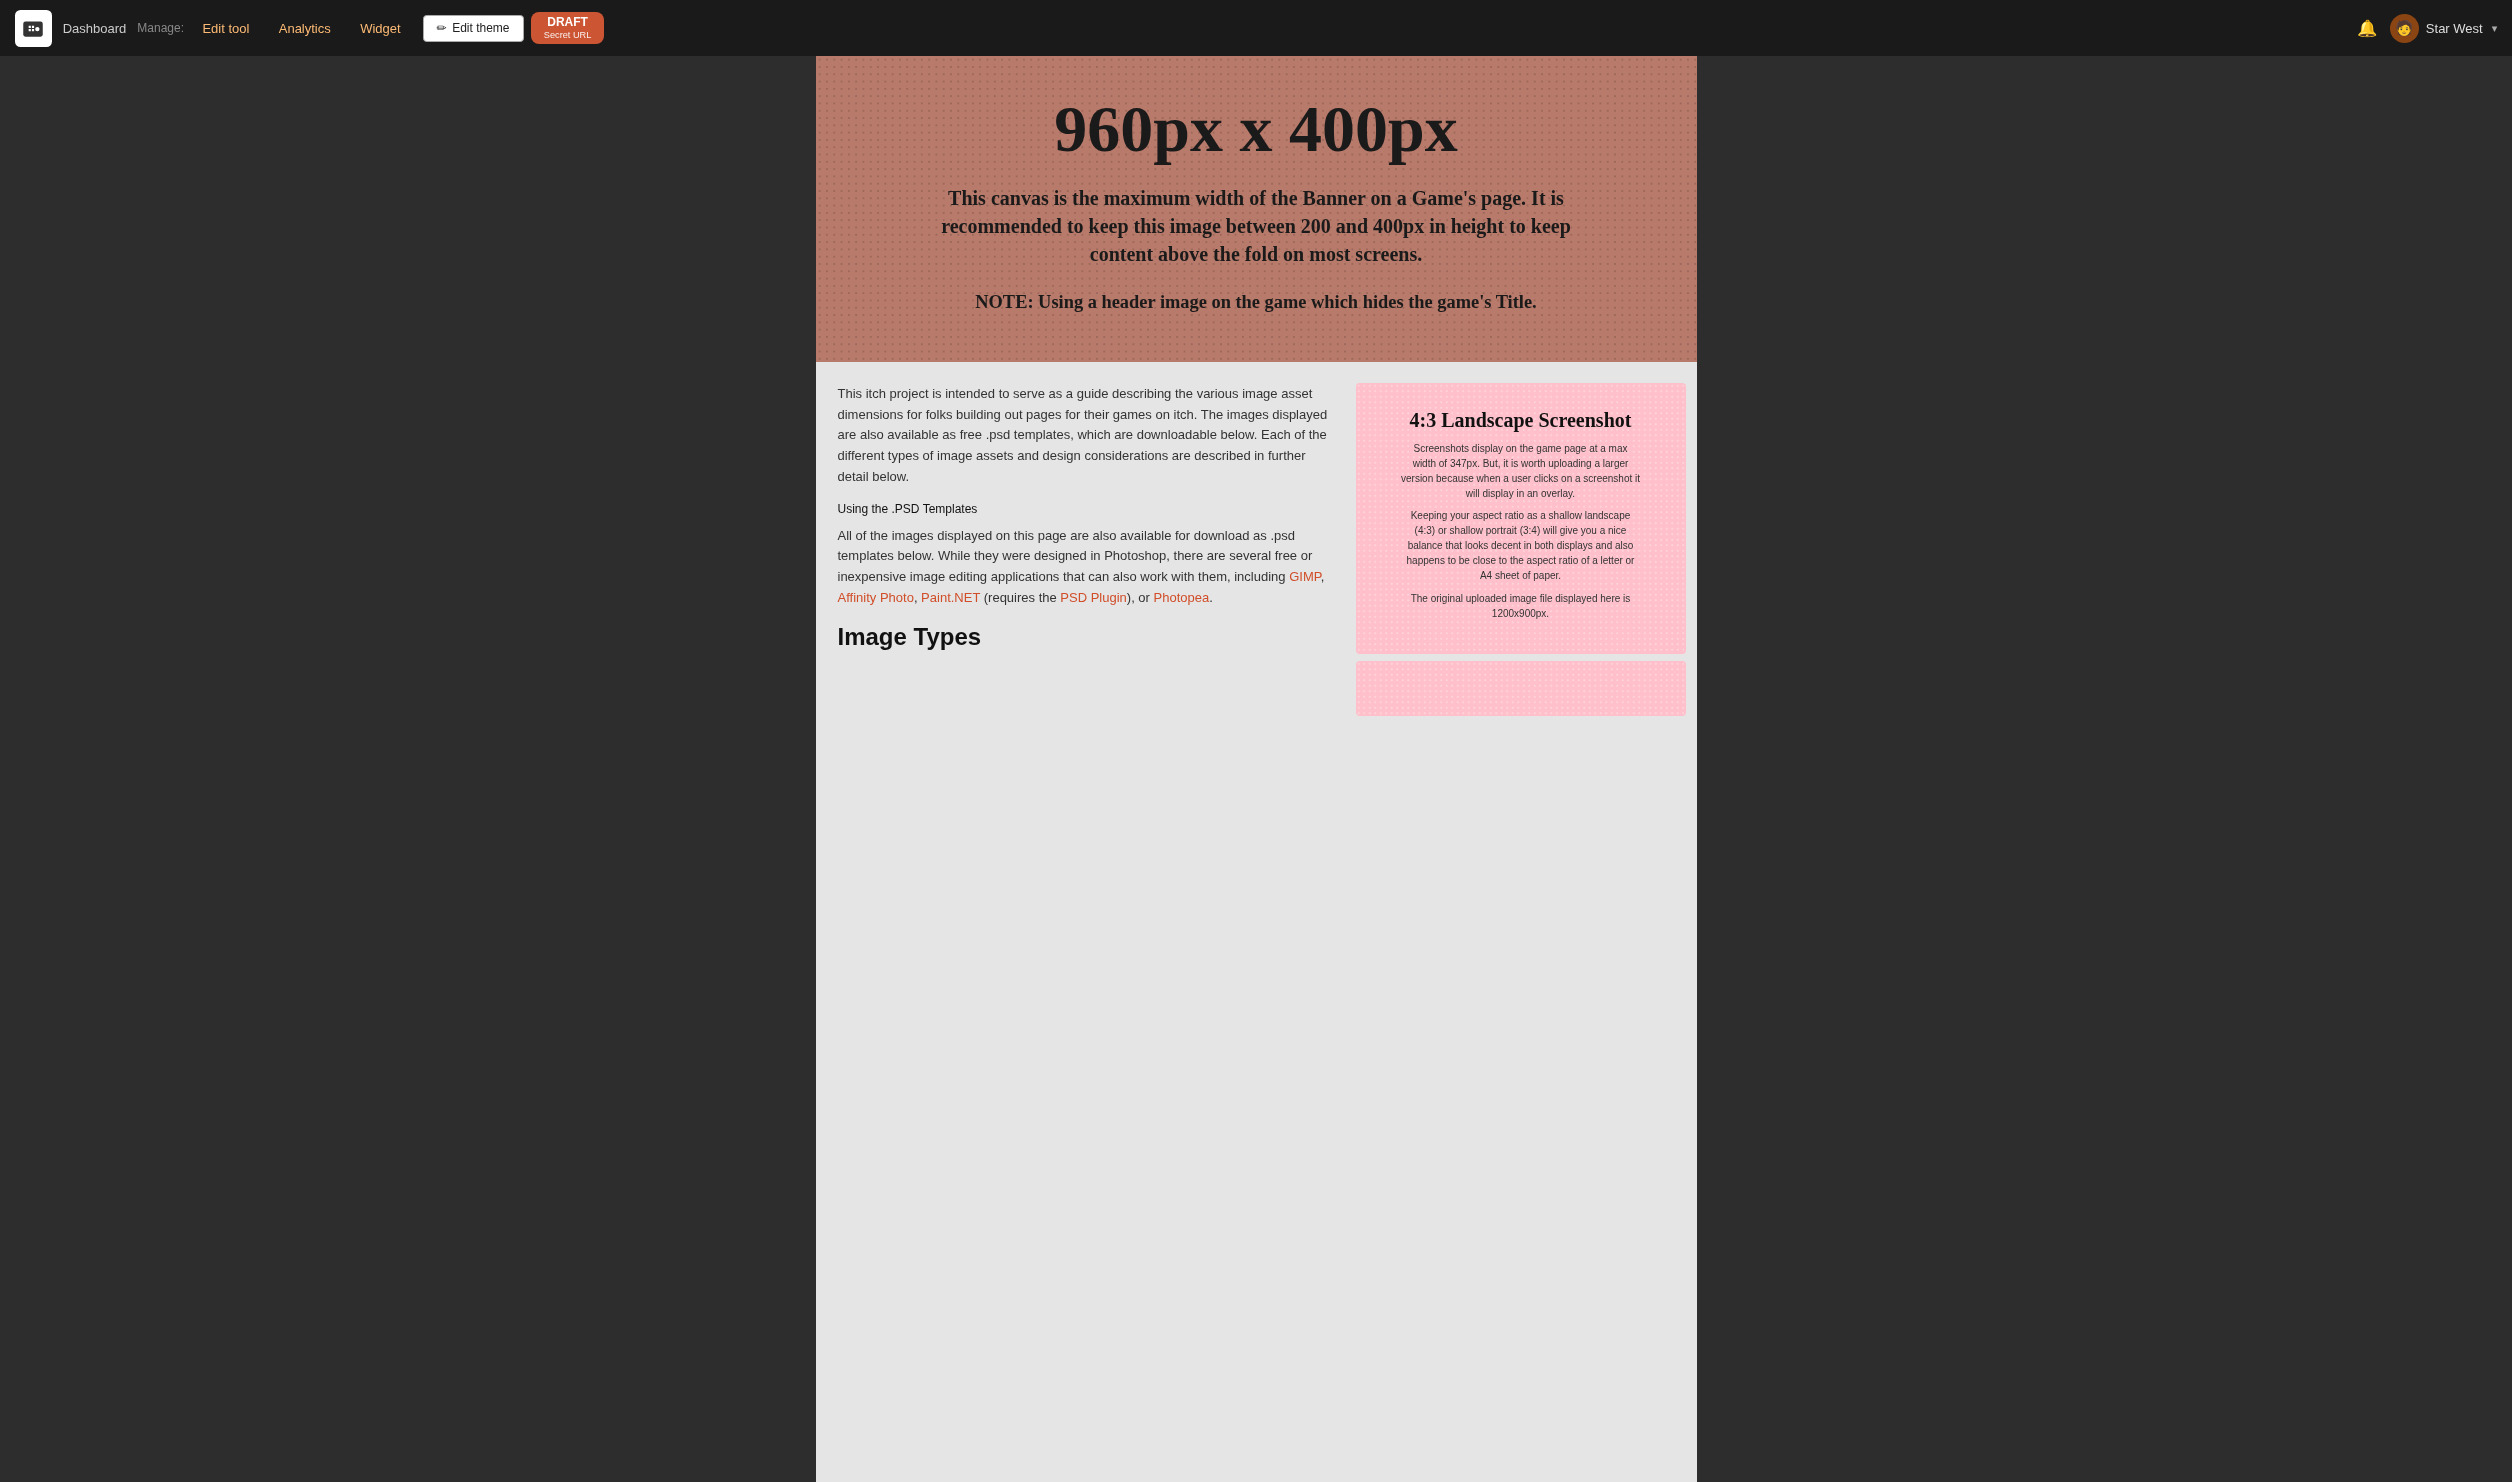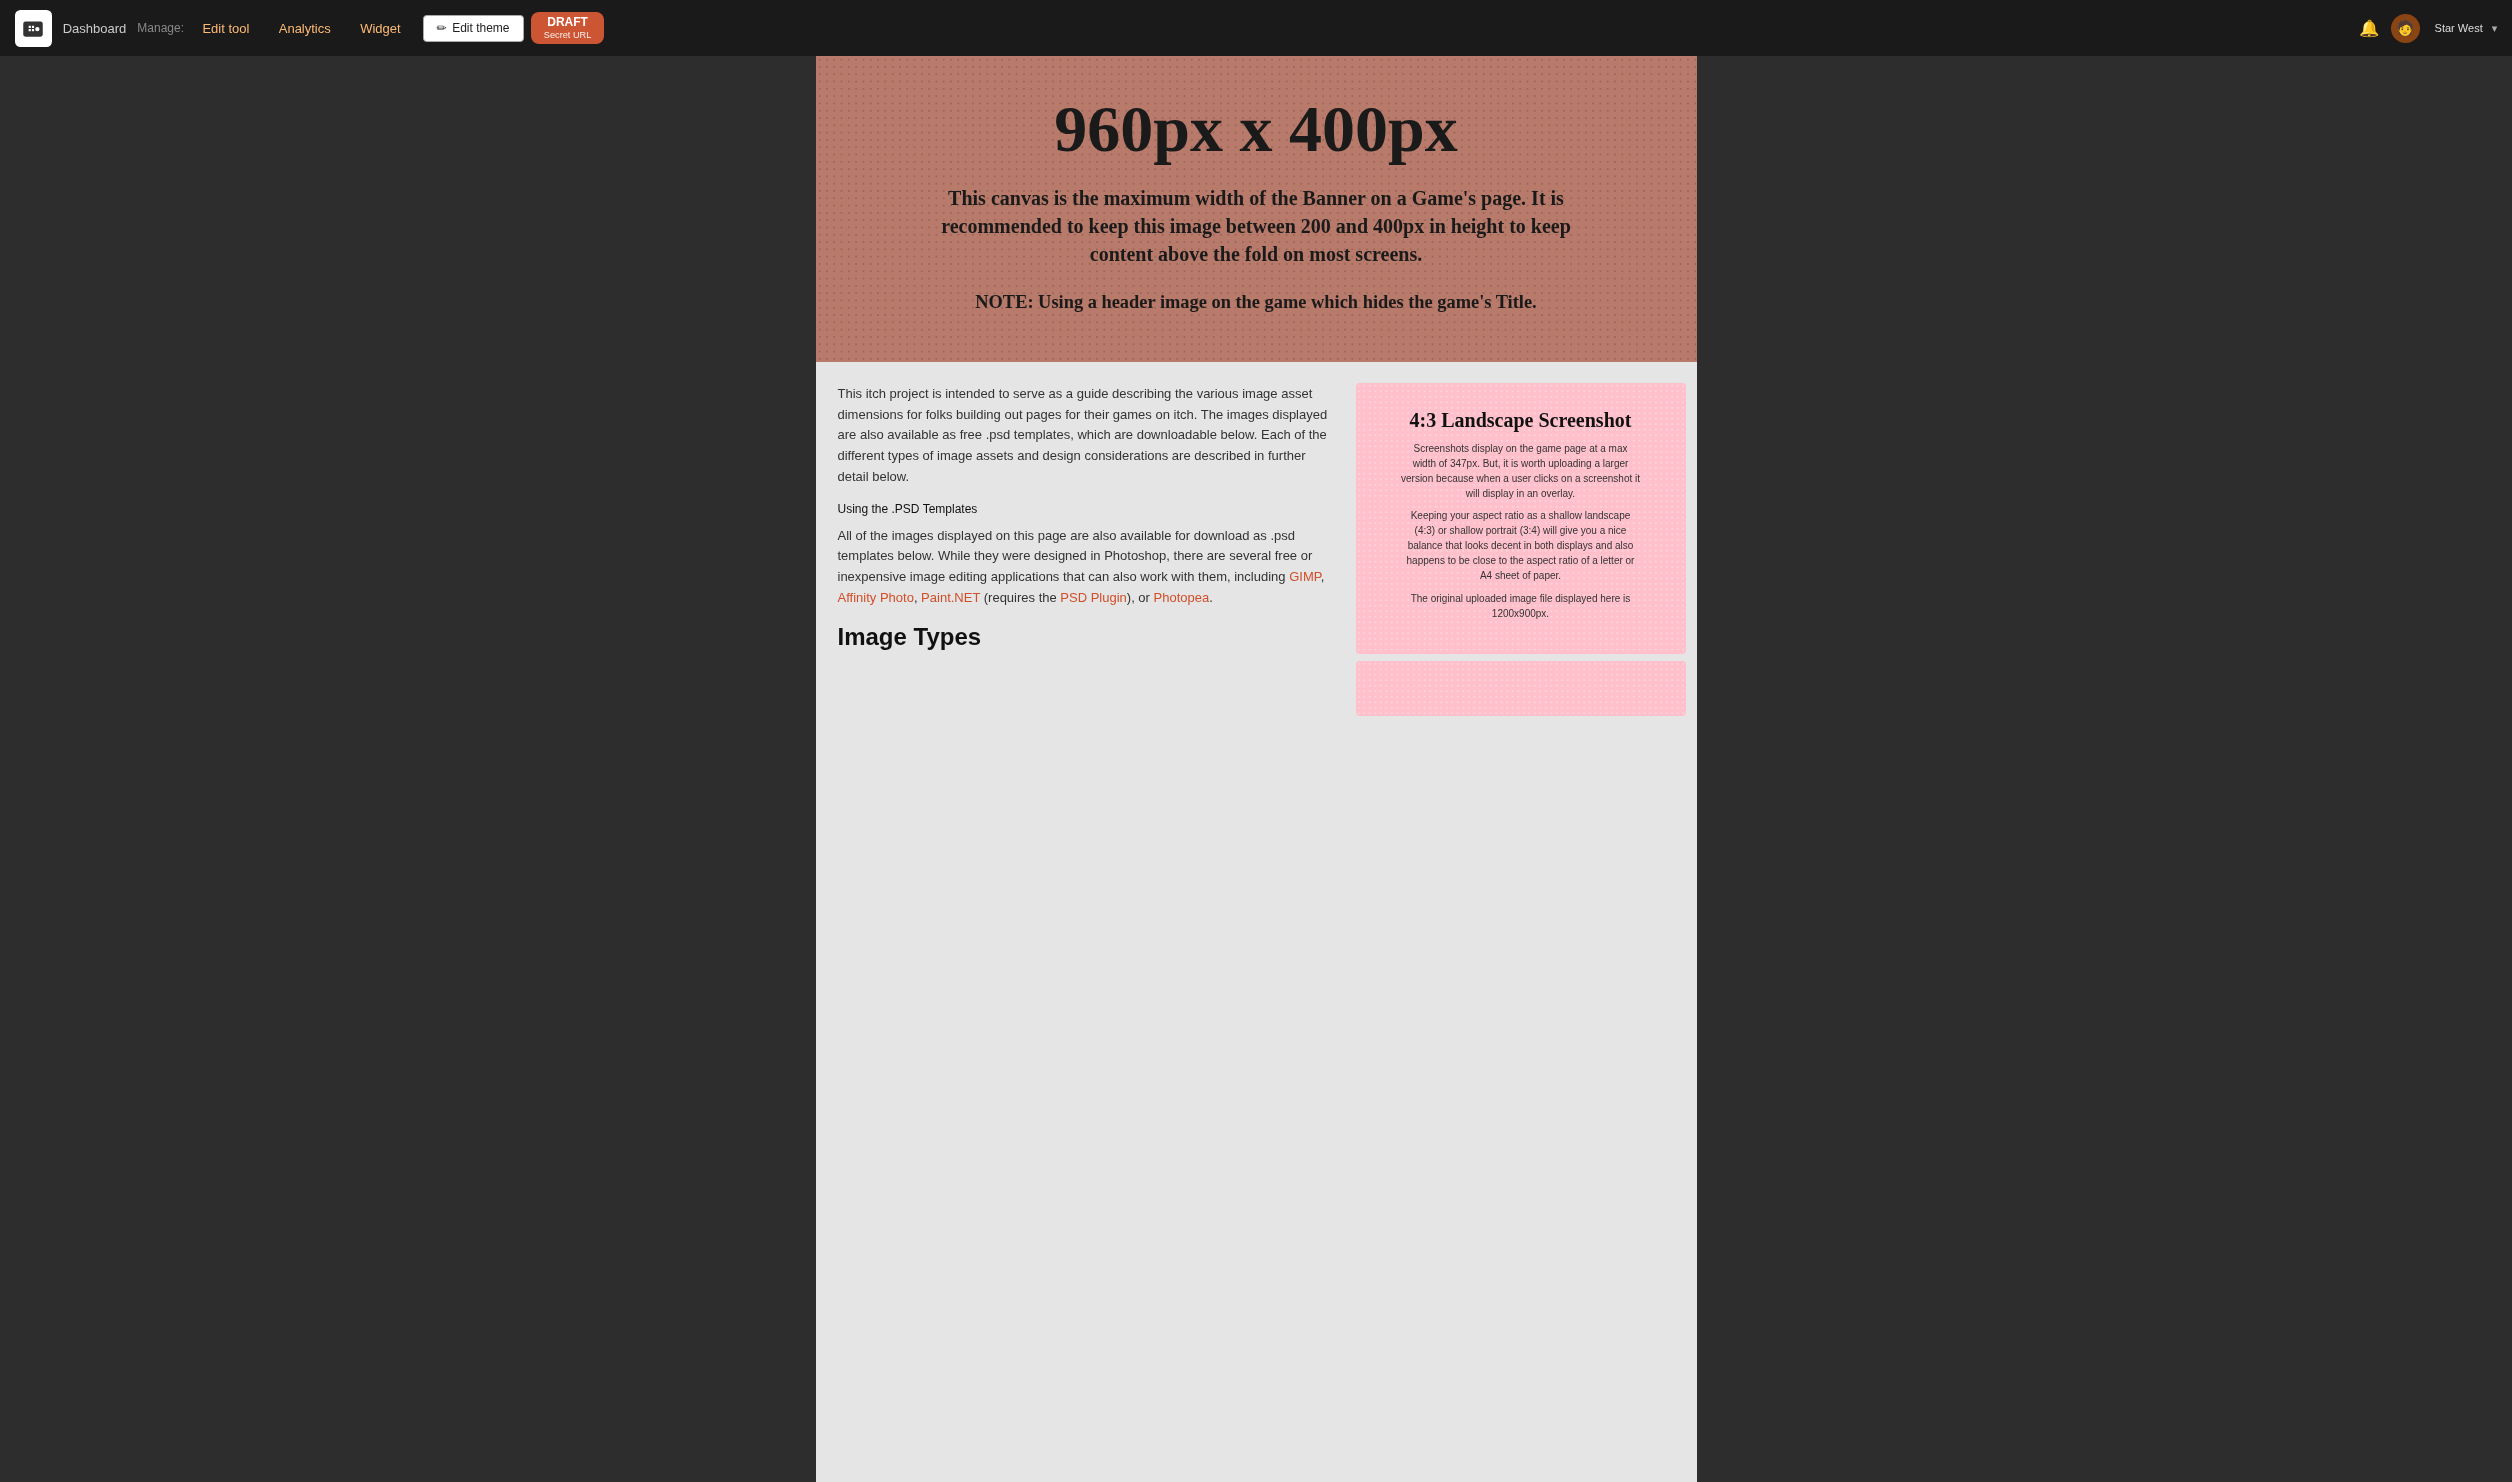--- a/index.html
+++ b/index.html
@@ -51,21 +51,21 @@
       cursor: pointer; color: #ccc; font-size: 16.5px; margin-right: 7.3px;
     }
     .nav-user {
       display: flex; align-items: center; gap: 7.3px; cursor: pointer;
     }
     .nav-avatar {
       width: 29px; height: 29px; border-radius: 50%; background: #8b4513;
       overflow: hidden; display: flex; align-items: center; justify-content: center;
       font-size: 14.7px;
     }
-    .nav-username { color: #ddd; font-size: 11px; margin-left: 7px; }
+    .nav-username { color: #ddd; font-size: 13px; }
     .nav-chevron { color: #aaa; font-size: 11px; margin-left: 1.8px; }
 
     
     .page-content {
       max-width: 881px; margin: 0 auto; background: #e5e5e5;
       min-height: calc(100vh - 48px);
     }
 
     
     .banner {

